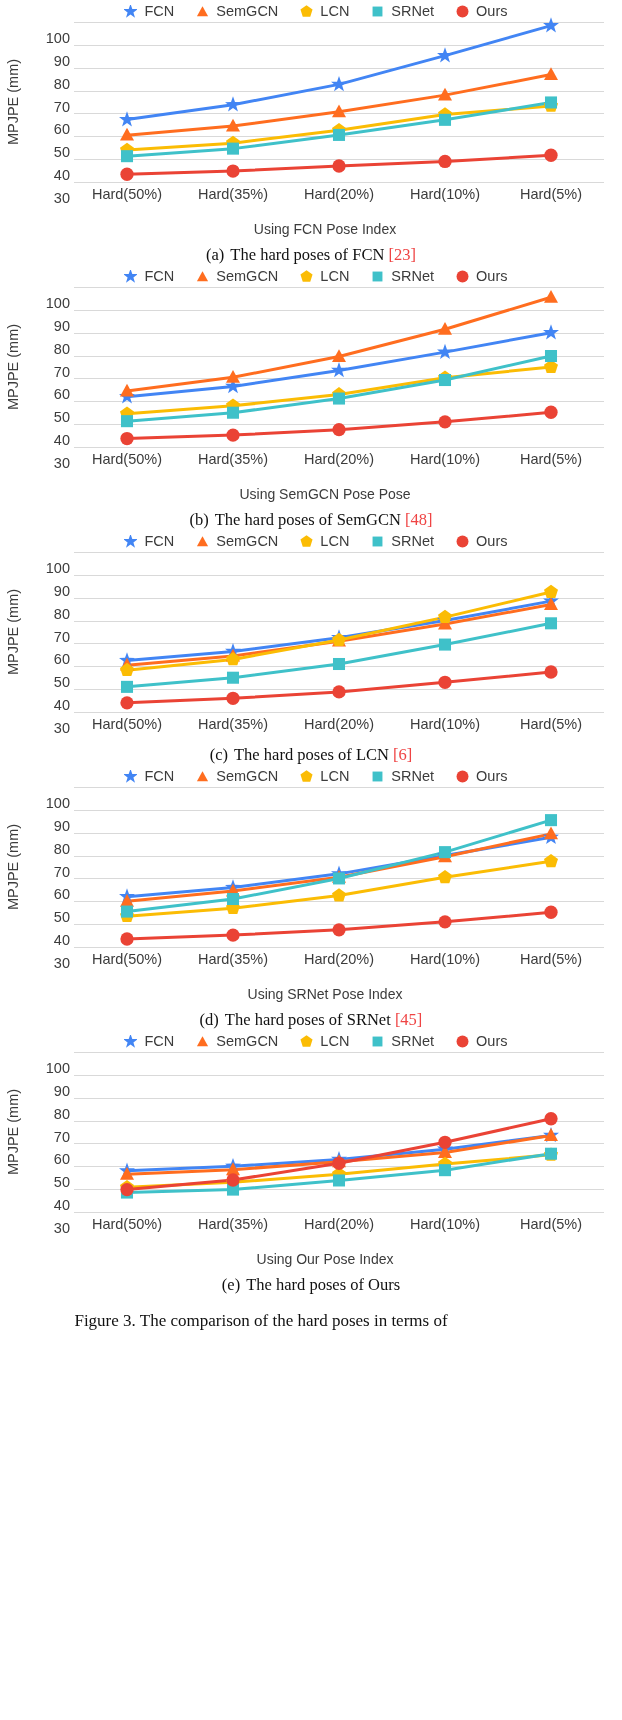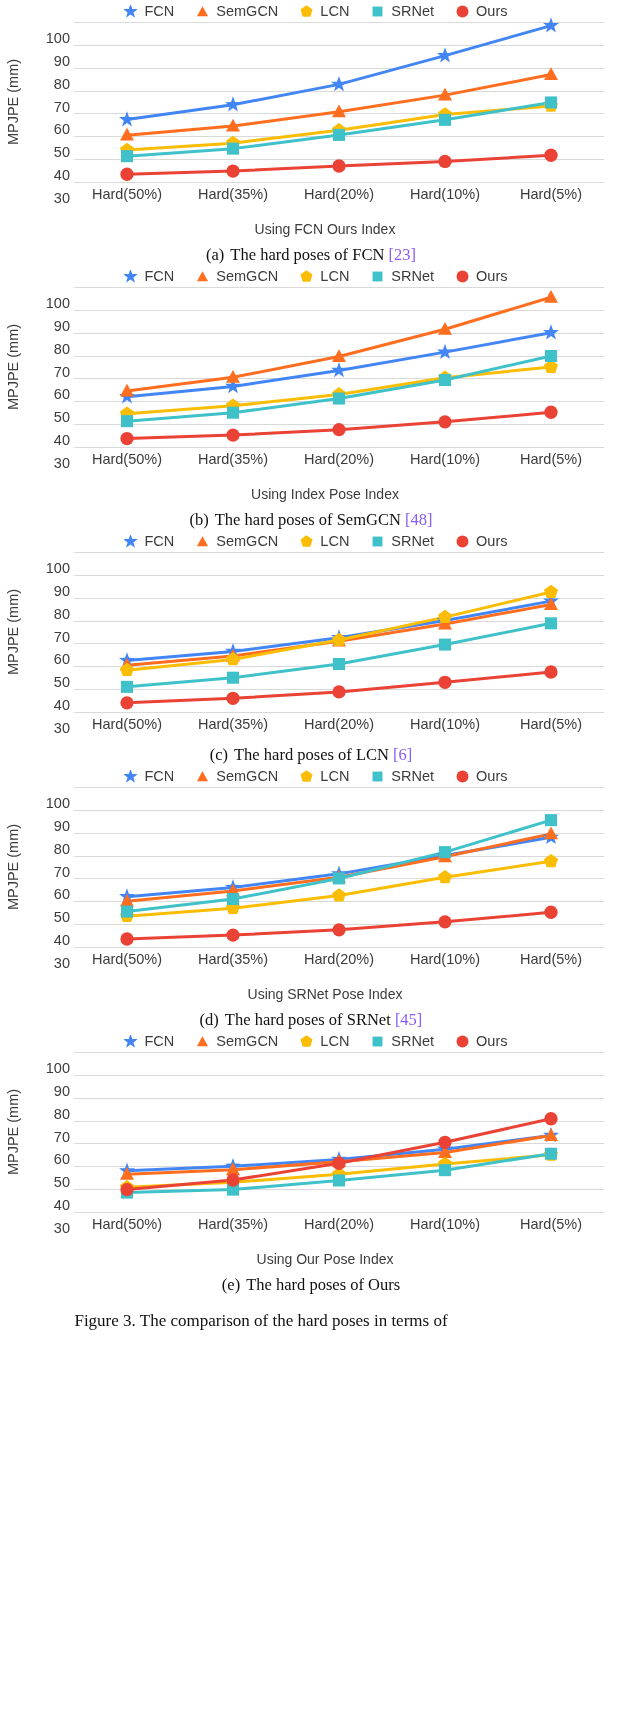--- a/index.html
+++ b/index.html
@@ -122,21 +122,21 @@
     padding-left: 28px;
   }
   .subcaption {
     text-align: center;
     font-family: "Liberation Serif", serif;
     font-size: 16.5px;
     color: #111;
     margin-top: 8px;
   }
   .subcaption .lbl { margin-right: 6px; }
-  .cite { color: #8b5cf6; }
+  .cite { color: #ef4444; }
   .figcaption {
     font-family: "Liberation Serif", serif;
     font-size: 17px;
     color: #111;
     text-align: center;
     margin-top: 16px;
     white-space: nowrap;
   }
   svg.series { position: absolute; left: 0; top: 0; overflow: visible; }
 </style>
@@ -245,21 +245,21 @@
             </svg>
       </div>
       <div class="xticks">
             <div class="xtick" style="left:53px">Hard(50%)</div>
             <div class="xtick" style="left:159px">Hard(35%)</div>
             <div class="xtick" style="left:265px">Hard(20%)</div>
             <div class="xtick" style="left:371px">Hard(10%)</div>
             <div class="xtick" style="left:477px">Hard(5%)</div>
           </div>
     </div>
-    <div class="xaxis-title">Using FCN Ours Index</div>
+    <div class="xaxis-title">Using FCN Pose Index</div>
     <div class="subcaption"><span class="lbl">(a)</span><span>The hard poses of FCN</span> <span class="cite">[23]</span></div>
   </div>
   <div class="panel">
     <div class="legend">
     <div class="legend-item">
       <span>
               <svg class="lg-mark" width="13" height="13" viewBox="0 0 13 13">
                 <polygon points="6.50,-1.17 8.30,4.03 13.79,4.13 9.41,7.44 11.01,12.71 6.50,9.55 1.99,12.71 3.59,7.44 -0.79,4.13 4.70,4.03" fill="#4285f4"></polygon>
               </svg>
             </span>
@@ -355,21 +355,21 @@
             </svg>
       </div>
       <div class="xticks">
             <div class="xtick" style="left:53px">Hard(50%)</div>
             <div class="xtick" style="left:159px">Hard(35%)</div>
             <div class="xtick" style="left:265px">Hard(20%)</div>
             <div class="xtick" style="left:371px">Hard(10%)</div>
             <div class="xtick" style="left:477px">Hard(5%)</div>
           </div>
     </div>
-    <div class="xaxis-title">Using Index Pose Index</div>
+    <div class="xaxis-title">Using SemGCN Pose Pose</div>
     <div class="subcaption"><span class="lbl">(b)</span><span>The hard poses of SemGCN</span> <span class="cite">[48]</span></div>
   </div>
   <div class="panel">
     <div class="legend">
     <div class="legend-item">
       <span>
               <svg class="lg-mark" width="13" height="13" viewBox="0 0 13 13">
                 <polygon points="6.50,-1.17 8.30,4.03 13.79,4.13 9.41,7.44 11.01,12.71 6.50,9.55 1.99,12.71 3.59,7.44 -0.79,4.13 4.70,4.03" fill="#4285f4"></polygon>
               </svg>
             </span>

